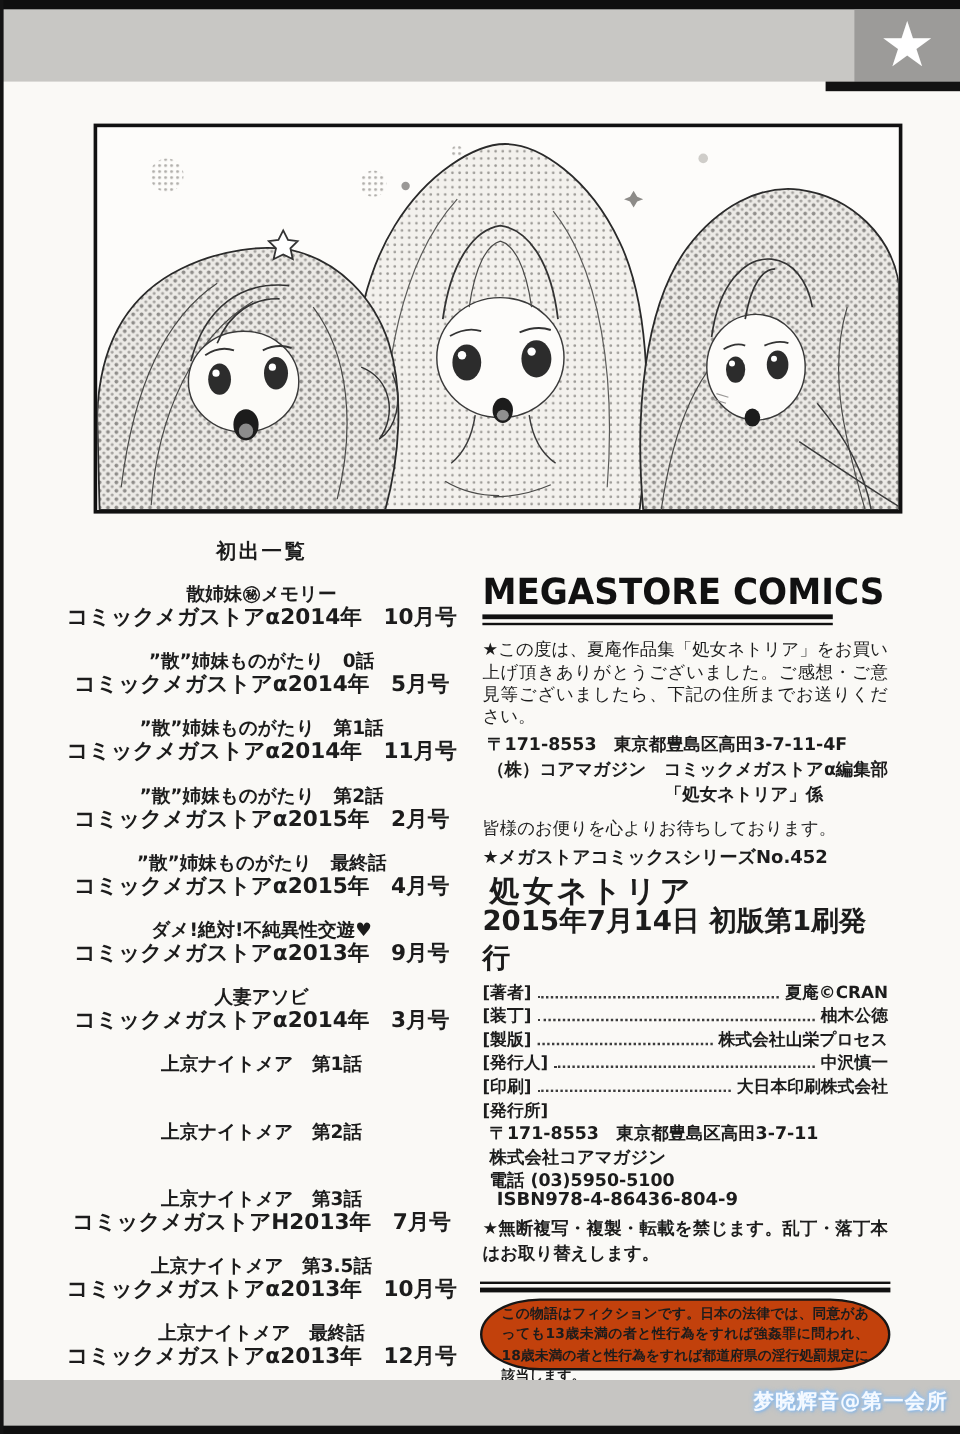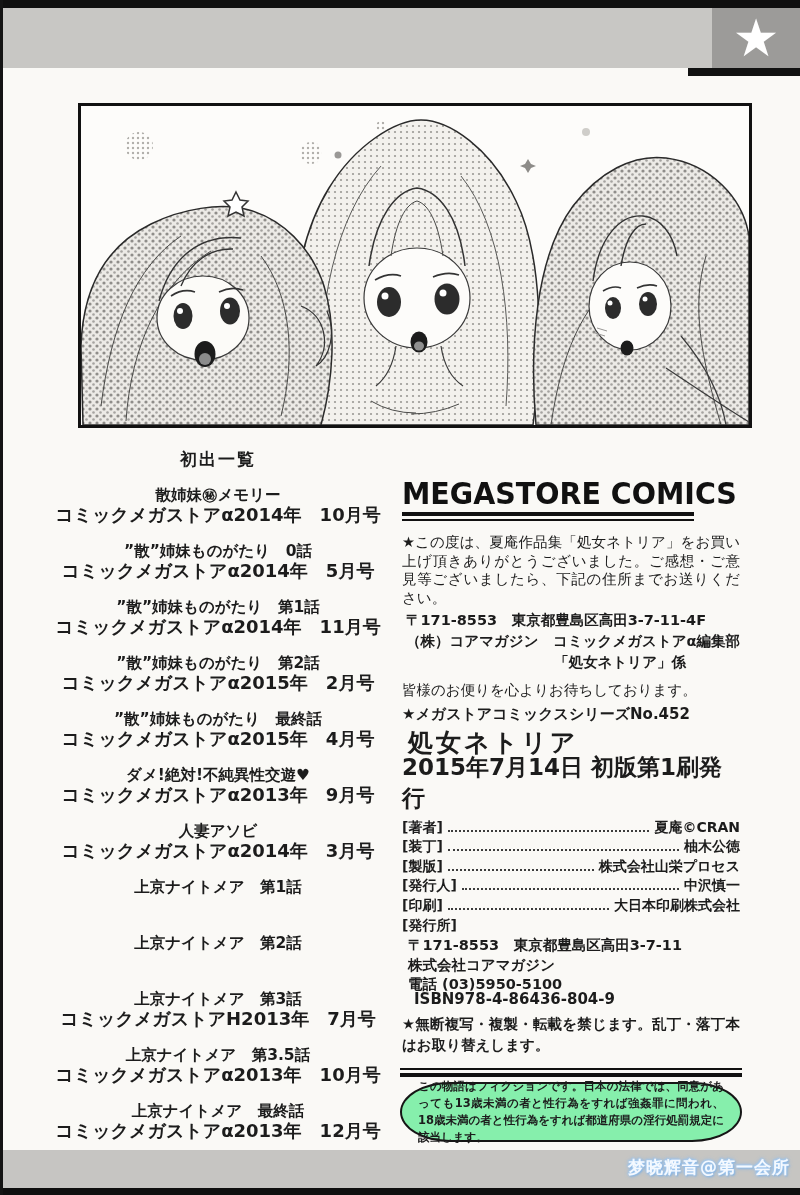--- a/index.html
+++ b/index.html
@@ -55,22 +55,22 @@
   .crow .dots{flex:1;border-bottom:2px dotted #3c3c3c;margin:0 5px 5px 5px;}
   .crow .cv{white-space:nowrap;text-align:right;}
   .pub-label{position:absolute;left:2px;top:917px;font-size:14px;font-weight:600;}
   .pub-lines{position:absolute;left:8px;top:936px;font-size:14.5px;font-weight:600;line-height:19.5px;}
   .isbn{position:absolute;left:14px;top:990px;font-size:15px;font-weight:600;}
   .rights{position:absolute;left:2px;top:1014px;width:338px;font-size:14.5px;font-weight:600;
     line-height:21px;margin:0;text-align:justify;}
   .dbl-line-thin{position:absolute;left:0px;top:1068px;width:342px;height:2px;background:#111;}
   .dbl-line-thick{position:absolute;left:0px;top:1073px;width:342px;height:4px;background:#111;}
   .disclaimer-oval{position:absolute;left:0px;top:1082px;width:342px;height:60px;
-    border:2.5px solid #161616;border-radius:50px/30px;background:#86efac;
-    box-sizing:border-box;display:flex;align-items:center;}
+    border:2.5px solid #161616;border-radius:50px/30px;background:#c2410c;
+    box-sizing:border-box;display:flex;}
   .disclaimer-oval p{margin:0;padding:2px 16px;font-size:11.5px;font-weight:600;
     line-height:1.5;text-align:justify;}
 </style>
 </head>
 <body>
 
 <div class="page">
 
   <div class="edge-top"></div>
   <div class="top-band"></div>

